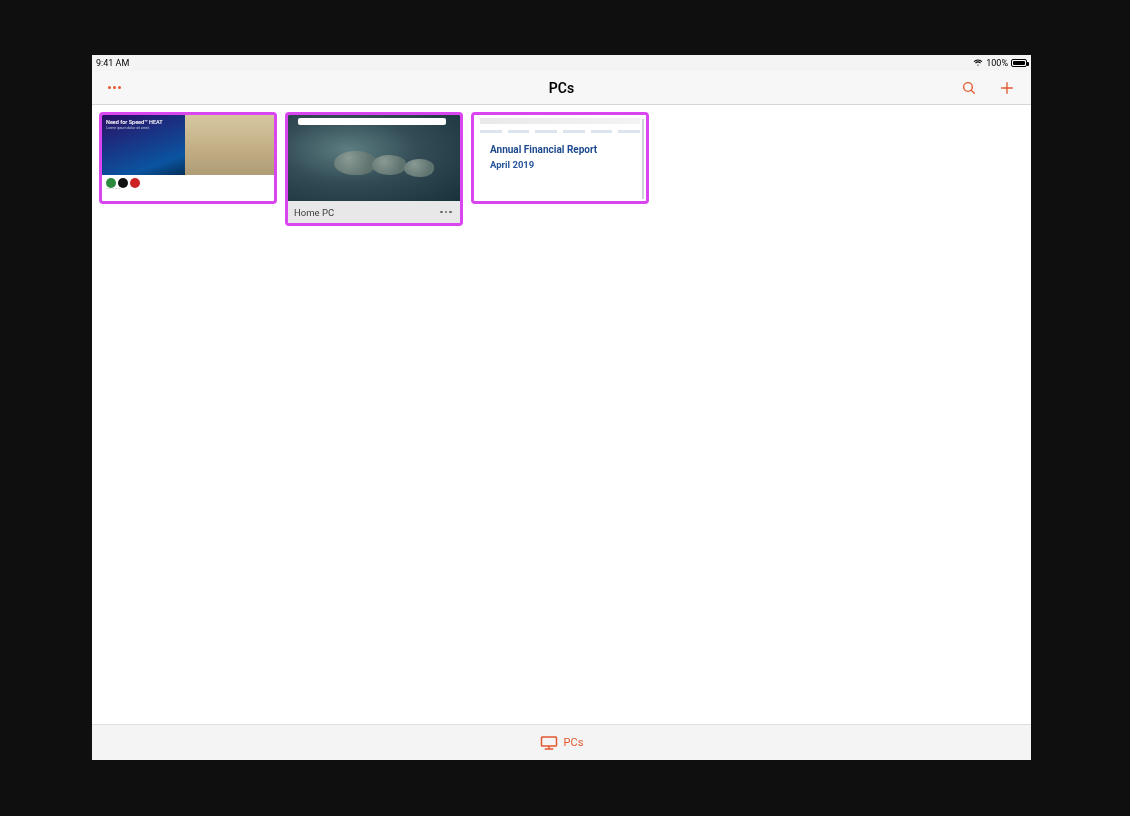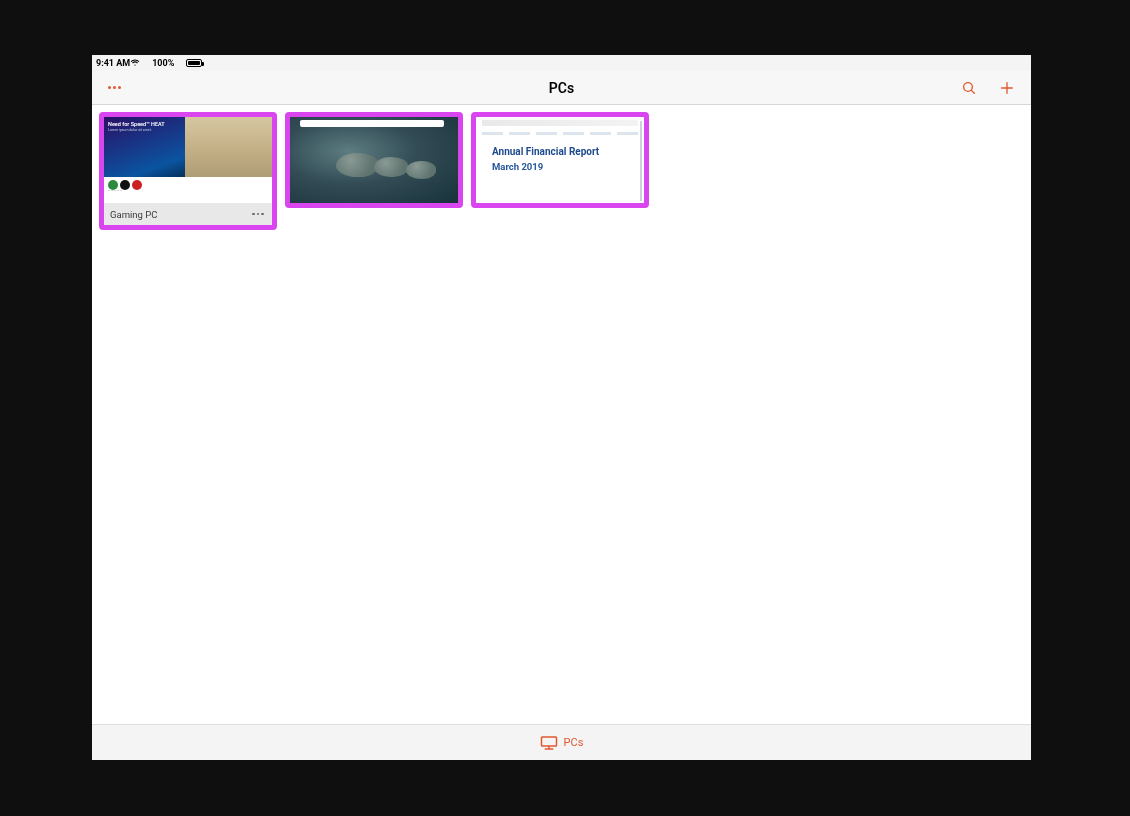--- a/index.html
+++ b/index.html
@@ -23,26 +23,27 @@
     flex-direction: column;
     overflow: hidden;
   }
   
   .statusbar {
     height: 14px;
     width: 100%;
     background: #f4f4f4;
     display: flex;
     align-items: center;
+    justify-content: space-between;
     padding: 8px 4px;
     font-size: 9px;
-    font-weight: 700;
+    font-weight: 400;
     color: #000;
   }
-  .statusbar .right { display: flex; align-items: center; gap: 12px; }
+  .statusbar .right { display: flex; align-items: center; gap: 3px; }
   .wifi-icon svg { width: 10px; height: 8px; display:block; }
   .battery {
     width: 16px; height: 8px;
     border: 1px solid #000;
     border-radius: 2px;
     position: relative;
   }
   .battery::after {
     content:"";
     position:absolute; right:-3px; top:2px;
@@ -82,21 +83,21 @@
   .content {
     flex:1;
     background:#ffffff;
     padding: 7px;
     display:flex;
     gap: 8px;
     align-items:flex-start;
   }
   .card {
     width: 178px;
-    border:5px solid #d946ef;
+    border:3px solid #d946ef;
     border-radius: 4px;
     background:#fff;
     overflow:hidden;
     display:flex;
     flex-direction:column;
     cursor:pointer;
   }
   .thumb {
     height: 86px;
     width:100%;
@@ -276,55 +277,55 @@
         </div>
         <div class="footstrip">
           <div class="row">
             <span class="chip a"></span>
               <span class="chip b"></span>
               <span class="chip c"></span>
           </div>
           <div class="tiny">— — — — —</div>
         </div>
       </div>
+    </div>
+
+    <div class="card">
+      <div class="thumb thumb2">
+        <div class="searchbar"></div>
+        <div class="bing">Bing</div>
+        <div class="blob b1"></div>
+        <div class="blob b2"></div>
+        <div class="blob b3"></div>
+      </div>
       <div class="card-bar">
-        <span class="card-label">Gaming PC</span>
+        <span class="card-label">Home PC</span>
         <div class="card-more">
           <div class="ellipsis-dots small">
               <span></span>
               <span></span>
               <span></span>
             </div>
         </div>
       </div>
     </div>
 
     <div class="card">
-      <div class="thumb thumb2">
-        <div class="searchbar"></div>
-        <div class="bing">Bing</div>
-        <div class="blob b1"></div>
-        <div class="blob b2"></div>
-        <div class="blob b3"></div>
-      </div>
-    </div>
-
-    <div class="card">
       <div class="thumb thumb3">
         <div class="ribbon"></div>
         <div class="ribbon2">
             <span></span>
             <span></span>
             <span></span>
             <span></span>
             <span></span>
             <span></span>
           </div>
         <div class="reportTitle">Annual Financial Report</div>
-        <div class="reportDate">March 2019</div>
+        <div class="reportDate">April 2019</div>
         <div class="scrollhint"></div>
       </div>
     </div>
 
   </div>
 
   <div class="tabbar">
     <div class="tab active">
       <svg viewBox="0 0 24 18">
         <rect x="2" y="1" width="20" height="12" rx="1" fill="none" stroke="#e2572e" stroke-width="2"></rect>

